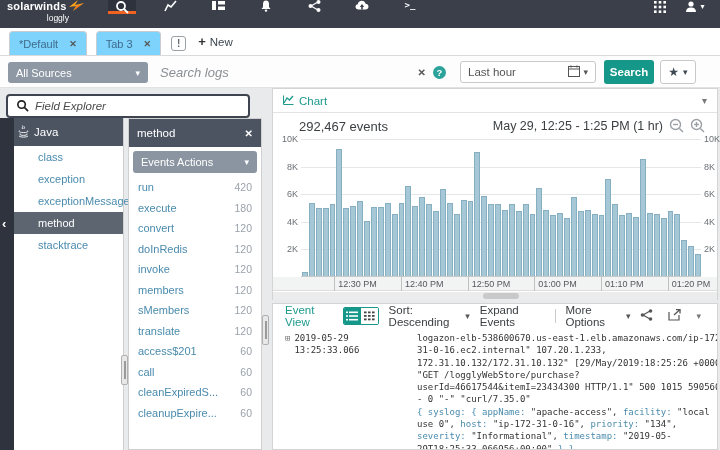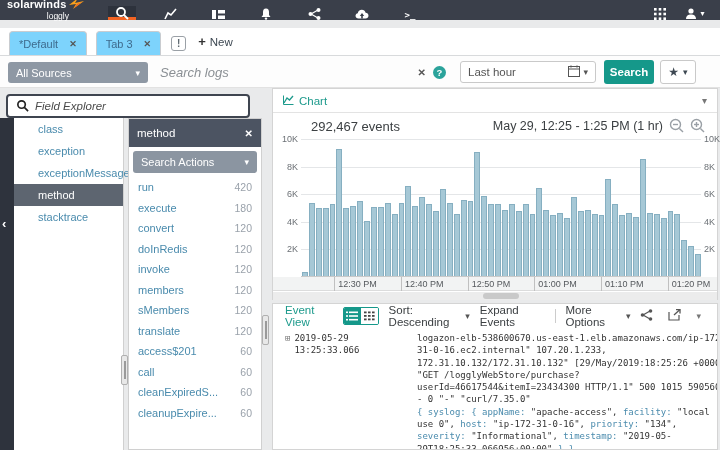--- a/index.html
+++ b/index.html
@@ -1,20 +1,20 @@
 <!DOCTYPE html>
 <html><head>
 <meta charset="utf-8">
 <style>
   * { box-sizing: border-box; margin:0; padding:0; }
   html,body { width:720px; height:450px; overflow:hidden; }
   body { font-family:"Liberation Sans", sans-serif; background:#e9eaeb; position:relative; font-size:11px; color:#333; }
 
   
-  .topnav { position:absolute; left:0; top:0; width:720px; height:20px; background:#3a3f4a; display:flex; align-items:flex-end;gap:20px; }
+  .topnav { position:absolute; left:0; top:0; width:720px; height:28px; background:#3a3f4a; display:flex; align-items:flex-start;gap:20px; }
   .brand { width:88px; display:flex; flex-direction:column; justify-content:center; padding-left:7px; line-height:1; }
   .brand-row { display:flex; align-items:center; gap:3px; }
   .brand-top { color:#fff; font-weight:bold; font-size:11px; letter-spacing:.2px; }
   .brand-bottom { color:#fff; font-size:8.5px; text-align:right; width:62px; margin-top:1px; }
   .navitem { width:28px; display:flex; align-items:center; justify-content:center; cursor:pointer; }
   .navitem.active { background:#2d323c; box-shadow: inset 0 -3px 0 #f26322; }
   .navitem svg { display:block; }
   .nav-right { margin-left:auto; display:flex; align-items:center; gap:4px; padding-right:8px; }
   .term { color:#fff; font-family:"DejaVu Sans Mono",monospace; font-size:9px; font-weight:bold; }
 
@@ -64,21 +64,21 @@
 
   .grip { position:absolute; width:7px; height:30px; background:#e8e8e8; border:1px solid #b0b0b0; border-radius:2px; display:flex; align-items:center; justify-content:center; cursor:col-resize; }
   .grip i { display:block; width:2px; height:18px; border-left:1px solid #9a9a9a; border-right:1px solid #9a9a9a; }
 
   
   .panelA { position:absolute; left:272px; top:0; width:446px; height:212px; background:#fff; border:1px solid #d4d4d4; }
   .pa-tabs { height:24px; border-bottom:1px solid #e3e3e3; display:flex; align-items:stretch; padding-left:10px; position:relative; }
   .pa-tab { display:flex; align-items:center; gap:5px; font-size:11.5px; color:#1d9a8c; margin-right:16px; cursor:pointer; }
   .pa-tab.active { border-bottom:2px solid #1d9a8c; font-weight:bold; }
   .pa-caret { position:absolute; right:10px; top:6px; color:#777; font-size:10px; cursor:pointer; }
-  .pa-info { height:26px; display:flex; align-items:center;margin-left:12px; }
+  .pa-info { height:26px; display:flex; align-items:center; }
   .ev-count { margin-left:26px; font-size:13px; color:#3c4043; }
   .range-group { margin-left:auto; display:flex; align-items:center; gap:6px; margin-right:12px;padding-left:33px; }
   .date-range { font-size:12.5px; color:#3c4043; }
   .chart-wrap { position:absolute; left:0; right:0; top:50px; height:160px; }
   .plot { position:absolute; left:28px; top:0; width:400px; height:138px; border-bottom:1px solid #c9c9c9; }
   .gl { position:absolute; left:0; right:0; height:1px; background:#e4e6e8; }
   .bar { position:absolute; bottom:0; background:#a6c8d6; border:1px solid #86afc1; border-bottom:none; }
   .yl { position:absolute; font-size:9px; color:#6b7075; transform:translateY(-50%); }
   .yl.left { left:2px; width:23px; text-align:right; }
   .yl.right { left:431px; width:23px; text-align:left; }
@@ -260,36 +260,46 @@
     <span><svg width="13" height="13" viewBox="0 0 14 14">
           <circle cx="6" cy="6" r="4" fill="none" stroke="#222" stroke-width="1.8"></circle>
           <line x1="9" y1="9" x2="13" y2="13" stroke="#222" stroke-width="1.8"></line>
         </svg></span>
     <span class="ph">Field Explorer</span>
   </div>
   <div class="left-strip">
     <div class="collapse-ch">‹</div>
   </div>
   <div class="tree-panel">
+    <div class="tree-header">
+      <span><svg width="11" height="13" viewBox="0 0 11 13">
+            <path d="M4.5,0.5 C6,1.8 3,2.5 4.6,4" fill="none" stroke="#fff" stroke-width="0.9"></path>
+            <path d="M6.3,1.5 C7.3,2.4 5.3,3 6.4,4" fill="none" stroke="#fff" stroke-width="0.9"></path>
+            <path d="M1.5,5.5 C0,6.5 2,7.6 5.5,7.6 C9,7.6 11,6.5 9.5,5.5" fill="none" stroke="#fff" stroke-width="0.9"></path>
+            <path d="M2,8.5 C1,9.4 3,10.4 5.5,10.4 C8,10.4 10,9.4 9,8.5" fill="none" stroke="#fff" stroke-width="0.9"></path>
+            <path d="M1,11 C2.5,12.5 8.5,12.5 10,11" fill="none" stroke="#fff" stroke-width="0.9"></path>
+          </svg></span>
+      <span>Java</span>
+    </div>
     <div>
         <div class="tree-item">class</div>
         <div class="tree-item">exception</div>
         <div class="tree-item">exceptionMessage</div>
         <div class="tree-item selected">method</div>
         <div class="tree-item">stacktrace</div>
       </div>
   </div>
 
   <div class="field-col">
     <div class="field-header">
       <span>method</span>
       <span class="close">✕</span>
     </div>
     <div class="field-actions">
-      <span>Search Actions</span>
+      <span>Events Actions</span>
       <span class="cd">▾</span>
     </div>
     <div>
         <div class="val-row">
           <span class="val-name">run</span>
           <span class="val-count">420</span>
         </div>
         <div class="val-row">
           <span class="val-name">execute</span>
           <span class="val-count">180</span>

